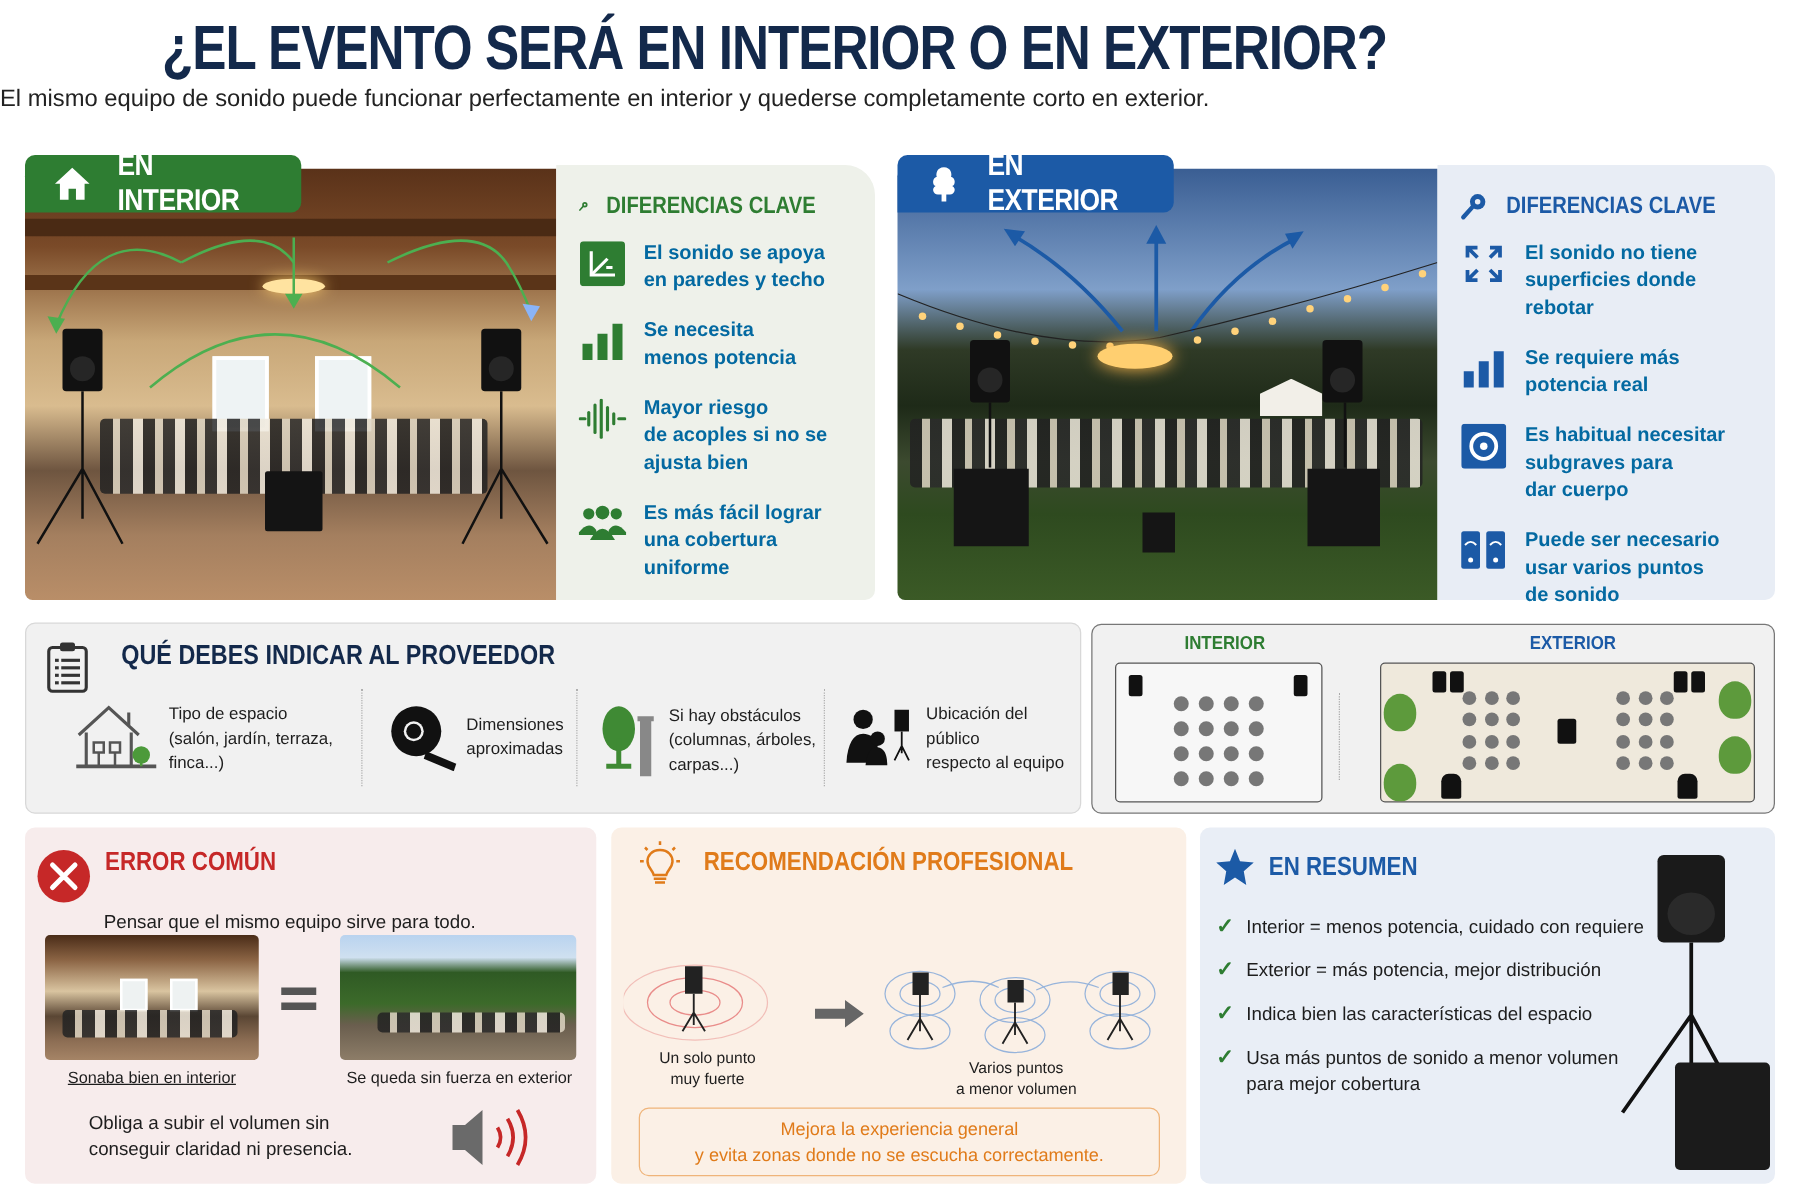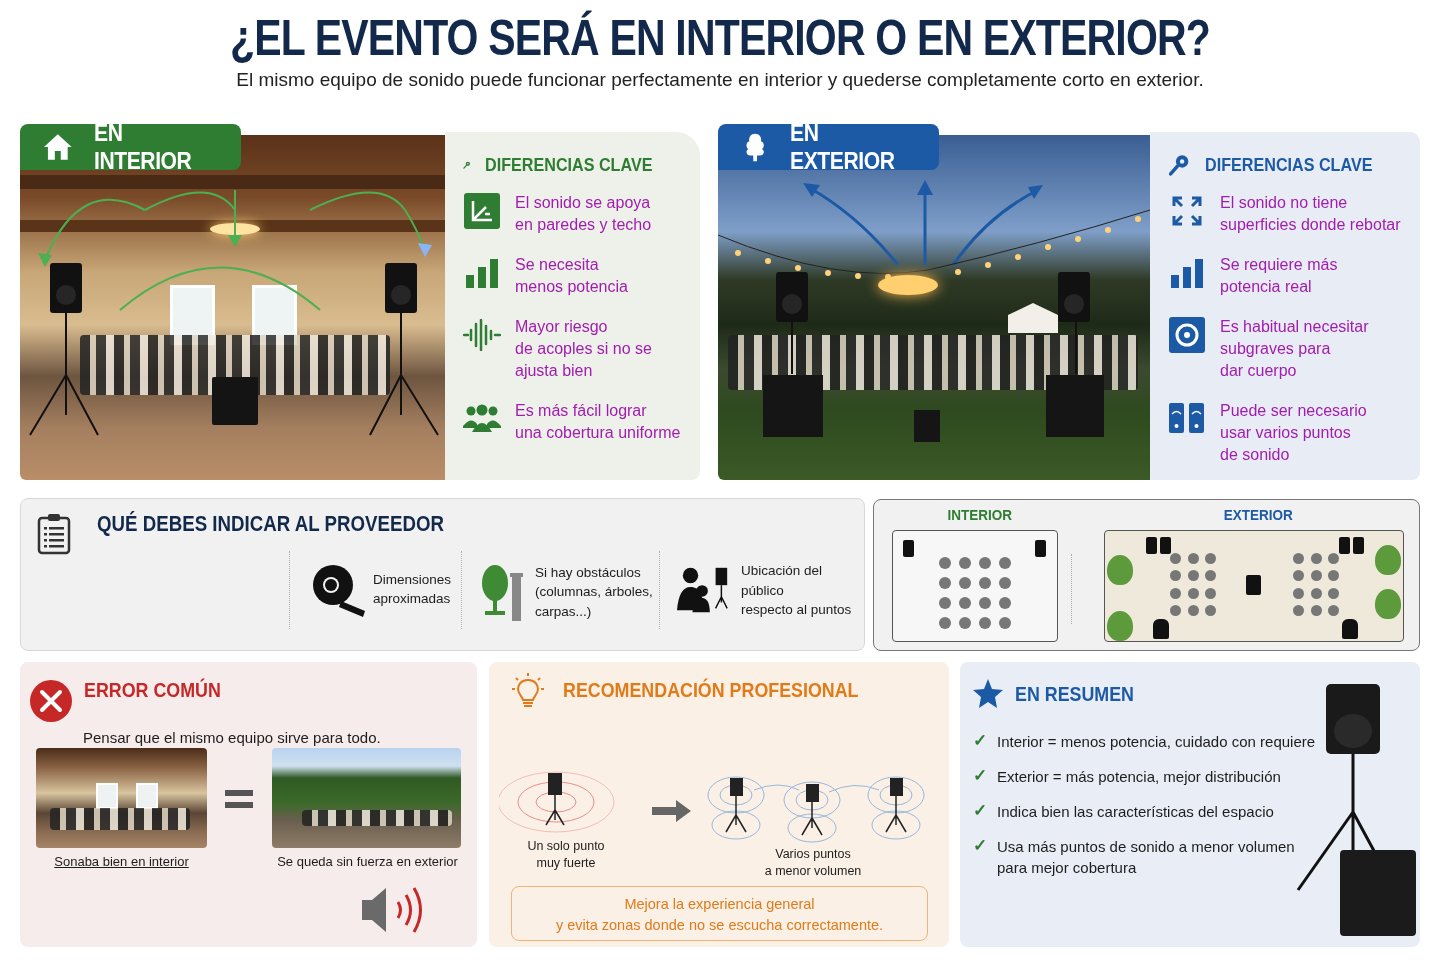--- a/index.html
+++ b/index.html
@@ -1,20 +1,20 @@
 <!DOCTYPE html>
 <html><head>
 <meta charset="utf-8">
 <style>
   * { box-sizing: border-box; margin: 0; padding: 0; }
   html, body { width: 1440px; height: 960px; overflow: hidden; }
   body { background: #ffffff; font-family: "Liberation Sans", sans-serif; color: #1d1d1d; position: relative; }
 
   
-  .hdr { position: absolute; left: 0; top: 8px; width: 1440px; text-align: center; }
+  .hdr { position: absolute; left: 0; top: 8px; width: 1440px; }
   .hdr h1 { font-size: 50px; font-weight: 700; color: #13294b; letter-spacing: -1px; transform: scaleX(0.82); transform-origin: center; line-height: 60px; }
   .hdr .sub1 { font-size: 19px; color: #222; margin-top: 0px; line-height: 24px; }
   .hdr .sub2 { font-size: 19px; font-weight: 700; color: #13294b; line-height: 30px; }
   .photo { position: absolute; overflow: hidden; }
   .photo-int { left: 20px; top: 135px; width: 425px; height: 345px; background: linear-gradient(180deg, #5a3219 0%, #7a4a28 18%, #c8a778 40%, #d9bc8f 55%, #6e5540 70%, #a47f5f 85%, #b98e68 100%); border-radius: 6px 0 0 6px; }
   .photo-ext { left: 718px; top: 135px; width: 432px; height: 345px; background: linear-gradient(180deg, #3a5e93 0%, #7f9fc9 28%, #2f3a26 42%, #1e2a18 55%, #3c4a2f 68%, #2e4a1f 80%, #3b5a26 100%); border-radius: 6px 0 0 6px; }
   .tag { position: absolute; height: 46px; border-radius: 8px 8px 8px 0; display: flex; align-items: center; padding-left: 22px; color: #fff; font-size: 24px; font-weight: 700; letter-spacing: -0.5px; }
   .tag-int { left: 20px; top: 124px; width: 221px; background: #2e7d32; }
   .tag-ext { left: 718px; top: 124px; width: 221px; background: #1c5aa6; }
   .tag .ico { width: 32px; height: 32px; margin-right: 20px; }
@@ -22,21 +22,21 @@
 
   .keybox { position: absolute; padding: 20px 18px 0 18px; }
   .key-int { left: 445px; top: 132px; width: 255px; height: 348px; background: #eef1ea; border-radius: 0 24px 8px 0; }
   .key-ext { left: 1150px; top: 132px; width: 270px; height: 348px; background: #e8edf5; border-radius: 0 10px 8px 0; }
   .key-title { display: flex; align-items: center; font-size: 19px; font-weight: 700; margin-bottom: 14px; }
   .key-title .t { transform: scaleX(0.85); transform-origin: left; display: inline-block; margin-left: 14px; white-space: nowrap; }
   .key-int .key-title { color: #2e7d32; }
   .key-ext .key-title { color: #1c5aa6; }
   .kitem { display: flex; align-items: flex-start; margin-bottom: 18px; }
   .kitem .ki { width: 38px; height: 38px; flex: 0 0 38px; margin-right: 14px; display: flex; align-items: center; justify-content: center; }
-  .kitem .kt { font-size: 16px; line-height: 22px; color: #a21caf; }
+  .kitem .kt { font-size: 16px; line-height: 22px; color: #0369a1; font-weight: bold; }
 
   
   .spk { position: absolute; background: #111; border-radius: 3px; }
   .spk::after { content: ""; position: absolute; left: 18%; right: 18%; bottom: 16%; height: 40%; border-radius: 50%; background: #262626; }
   .crowd { position: absolute; height: 60px; background: repeating-linear-gradient(90deg, #222 0 10px, #ddd4c2 10px 16px, #2b2b2b 16px 26px, #efe9dd 26px 34px); opacity: 0.85; border-radius: 4px; }
 
   
   .prov { position: absolute; left: 20px; top: 498px; width: 845px; height: 153px; background: #f1f1f1; border: 1px solid #d8d8d8; border-radius: 8px; }
   .prov-title { position: absolute; left: 76px; top: 12px; font-size: 22px; font-weight: 700; color: #13294b; transform: scaleX(0.85); transform-origin: left; white-space: nowrap; }
   .prov-ico { position: absolute; left: 16px; top: 14px; }
@@ -307,20 +307,38 @@
         <rect x="7" y="20" width="3" height="2.5"></rect>
         <rect x="12" y="20" width="15" height="2.5"></rect>
         <rect x="7" y="26" width="3" height="2.5"></rect>
         <rect x="12" y="26" width="15" height="2.5"></rect>
         <rect x="7" y="32" width="3" height="2.5"></rect>
         <rect x="12" y="32" width="15" height="2.5"></rect>
       </g>
     </svg>
   <div class="prov-title">QUÉ DEBES INDICAR AL PROVEEDOR</div>
 
+  <div class="pitem" style="left:38px;">
+    <svg width="68" height="56" viewBox="0 0 68 56">
+        <path d="M4 26 L28 4 L52 26" stroke="#555" stroke-width="2.5" fill="none"></path>
+        <path d="M44 8 L44 18" stroke="#555" stroke-width="2.5"></path>
+        <path d="M10 24 L10 50 M46 24 L46 50" stroke="#555" stroke-width="2.5"></path>
+        <rect x="16" y="32" width="8" height="8" fill="none" stroke="#555" stroke-width="2"></rect>
+        <rect x="29" y="32" width="8" height="8" fill="none" stroke="#555" stroke-width="2"></rect>
+        <path d="M20 40 L20 50 M33 40 L33 50" stroke="#555" stroke-width="2"></path>
+        <path d="M2 51 L66 51" stroke="#555" stroke-width="3"></path>
+        <circle cx="54" cy="42" r="7" fill="#4c9a3a"></circle>
+        <path d="M54 46 L54 51" stroke="#4c9a3a" stroke-width="2"></path>
+      </svg>
+    <div class="pt" style="margin-left:8px;">
+      <div>Tipo de espacio</div>
+      <div>(salón, jardín, terraza,</div>
+      <div>finca...)</div>
+    </div>
+  </div>
   <div class="pdiv" style="left:268px;"></div>
 
   <div class="pitem" style="left:290px;">
     <svg width="60" height="56" viewBox="0 0 60 56">
         <circle cx="22" cy="24" r="20" fill="#111"></circle>
         <circle cx="20" cy="24" r="8" fill="#f1f1f1"></circle>
         <circle cx="20" cy="24" r="6" fill="#111"></circle>
         <path d="M30 40 L54 50 L52 56 L28 46Z" fill="#111"></path>
       </svg>
     <div class="pt" style="margin-left:2px;">
@@ -350,21 +368,21 @@
     <svg width="60" height="54" viewBox="0 0 60 54">
         <circle cx="14" cy="12" r="8" fill="#111"></circle>
         <path d="M0 48 Q2 22 16 24 Q26 26 26 36 L26 48Z" fill="#111"></path>
         <circle cx="26" cy="28" r="6" fill="#111"></circle>
         <path d="M16 50 Q18 34 26 35 Q34 36 34 50Z" fill="#111"></path>
         <rect x="40" y="4" width="12" height="18" fill="#111"></rect>
         <path d="M46 22 L46 40 M46 34 L40 46 M46 34 L52 46" stroke="#111" stroke-width="1.5"></path>
       </svg>
     <div class="pt" style="margin-left:6px;">
       <div>Ubicación del público</div>
-      <div>respecto al puntos</div>
+      <div>respecto al equipo</div>
     </div>
   </div>
 </div>
 
 <div class="layout">
   <div class="lay-lbl" style="left:70px;color:#2e7d32;">INTERIOR</div>
   <div class="lay-lbl" style="left:346px;color:#1c5aa6;">EXTERIOR</div>
 
   <div class="room" style="left:18px;top:30px;width:166px;height:112px;background:#f7f7f7;">
     <div class="minispk" style="left:10px;top:9px;"></div>
@@ -439,20 +457,24 @@
     <div style="position:absolute;left:100px;top:35px;width:22px;height:26px;background:#eef2f2;border:2px solid #fff;"></div>
     <div class="crowd" style="left:14px;top:60px;width:140px;height:22px;"></div>
   </div>
   <div style="position:absolute;left:205px;top:128px;width:28px;height:6px;background:#555;"></div>
   <div style="position:absolute;left:205px;top:140px;width:28px;height:6px;background:#555;"></div>
   <div class="thumb" style="left:252px;top:86px;width:189px;height:100px;background:linear-gradient(180deg,#b9d3ef 0%,#cfe0f0 18%,#2f5a24 30%,#3c6a2a 55%,#6a5e4e 72%,#8d7d68 100%);">
     <div class="crowd" style="left:30px;top:62px;width:150px;height:16px;"></div>
   </div>
   <div class="cap" style="left:16px;top:192px;width:171px;text-decoration:underline;">Sonaba bien en interior</div>
   <div class="cap" style="left:250px;top:192px;width:195px;">Se queda sin fuerza en exterior</div>
+  <div class="btext" style="left:51px;top:226px;line-height:21px;">
+    <div>Obliga a subir el volumen sin</div>
+    <div>conseguir claridad ni presencia.</div>
+  </div>
   <svg style="position:absolute;left:340px;top:222px;" width="70" height="52" viewBox="0 0 70 52">
       <path d="M2 16 L12 16 L26 4 L26 48 L12 36 L2 36Z" fill="#6a6a6a"></path>
       <path d="M38 18 Q43 26 38 34" stroke="#c62828" stroke-width="3" fill="none"></path>
       <path d="M46 11 Q55 26 46 41" stroke="#c62828" stroke-width="3" fill="none"></path>
       <path d="M54 4 Q67 26 54 48" stroke="#c62828" stroke-width="3" fill="none"></path>
     </svg>
 </div>
 
 <div class="bbox rec">
   <svg style="position:absolute;left:22px;top:10px;" width="34" height="38" viewBox="0 0 34 38">

